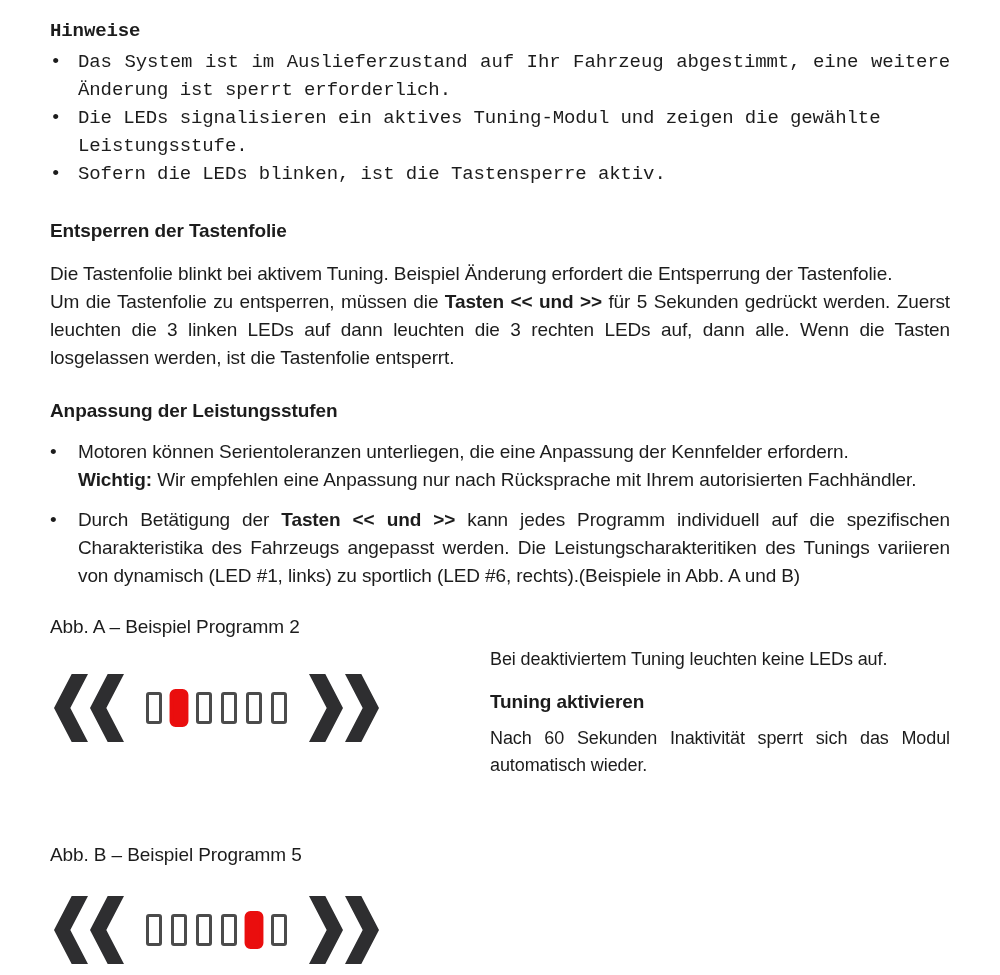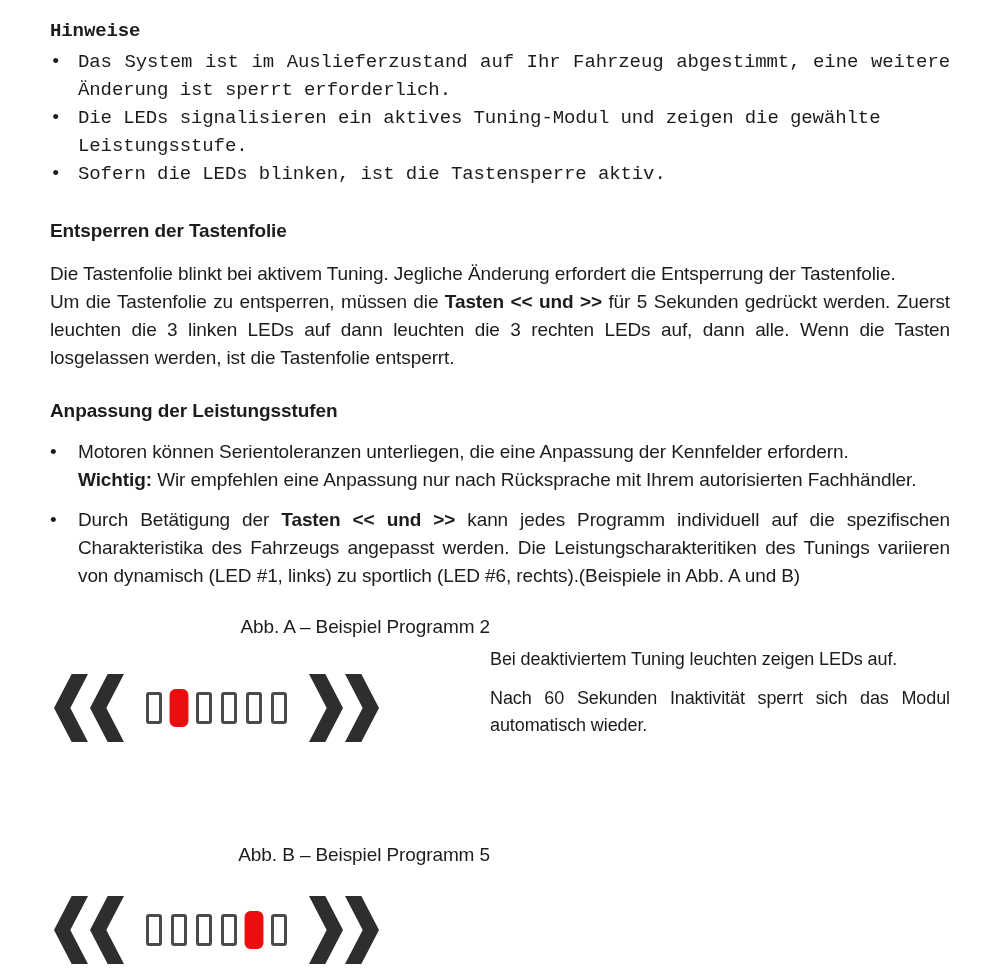--- a/index.html
+++ b/index.html
@@ -24,21 +24,21 @@
   .li-body{flex:1;}
   .sec-hinweise h3{margin-bottom:6px;}
   .sec-hinweise{margin-bottom:32px;font-family:Liberation Mono, monospace;}
   .sec-entsperren h3{margin-bottom:18px;}
   .sec-entsperren{margin-bottom:28px;}
   .sec-anpassung h3{margin-bottom:16px;}
   .sec-anpassung li + li{margin-top:12px;}
   .columns{display:flex;margin-top:26px;}
   .col-left{width:440px;flex:0 0 440px;}
   .col-right{flex:1;padding-top:30px;}
-  .fig-label{font-size:19px;line-height:22px;text-align:right;}
+  .fig-label{font-size:19px;line-height:22px;}
   .fig-label.b{margin-top:100px;}
   .led-display{display:flex;align-items:center;margin-top:34px;margin-left:4px;height:72px;}
   .led-display.b{margin-top:28px;}
   .chev{display:flex;gap:2px;}
   .chev i{display:block;width:34px;height:68px;background:var(--chevron);}
   .chev.left i{clip-path:polygon(100% 0,52% 0,0 50%,52% 100%,100% 100%,48% 50%);}
   .chev.right i{clip-path:polygon(0 0,48% 0,100% 50%,48% 100%,0 100%,52% 50%);}
   .leds{display:flex;gap:9px;align-items:center;margin:0 22px;}
   .led{display:block;width:16px;height:32px;border:3px solid var(--led_border);
        border-radius:3px;background:#fff;}
@@ -67,21 +67,21 @@
       </li>
       <li>
         <span class="marker">•</span>
         <span class="li-body">Sofern die LEDs blinken, ist die Tastensperre aktiv.</span>
       </li>
     </ul>
   </section>
 
   <section class="sec-entsperren">
     <h3>Entsperren der Tastenfolie</h3>
-    <p>Die Tastenfolie blinkt bei aktivem Tuning. Jegliche Änderung erfordert die Entsperrung der Tastenfolie.</p>
+    <p>Die Tastenfolie blinkt bei aktivem Tuning. Beispiel Änderung erfordert die Entsperrung der Tastenfolie.</p>
     <p class="just"><span>Um die Tastenfolie zu entsperren, müssen die </span><b>Tasten &lt;&lt; und &gt;&gt;</b><span> für 5 Sekunden gedrückt werden. Zuerst leuchten die 3 linken LEDs auf dann leuchten die 3 rechten LEDs auf, dann alle. Wenn die Tasten losgelassen werden, ist die Tastenfolie entsperrt.</span></p>
   </section>
 
   <section class="sec-anpassung">
     <h3>Anpassung der Leistungsstufen</h3>
     <ul>
       <li>
         <span class="marker">•</span>
         <span class="li-body">
           <span>Motoren können Serientoleranzen unterliegen, die eine Anpassung der Kennfelder erfordern.</span><br>
@@ -133,19 +133,20 @@
           <span class="led"></span>
         </span>
         <span class="chev right">
             <i></i>
             <i></i>
           </span>
       </div>
     </div>
 
     <div class="col-right">
-      <p>Bei deaktiviertem Tuning leuchten zeigen LEDs auf.</p>
+      <p>Bei deaktiviertem Tuning leuchten keine LEDs auf.</p>
 
+      <h4 class="h2nd">Tuning aktivieren</h4>
       <p class="just">Nach 60 Sekunden Inaktivität sperrt sich das Modul automatisch wieder.</p>
     </div>
 
   </div>
 </div>
 
 </body></html>

